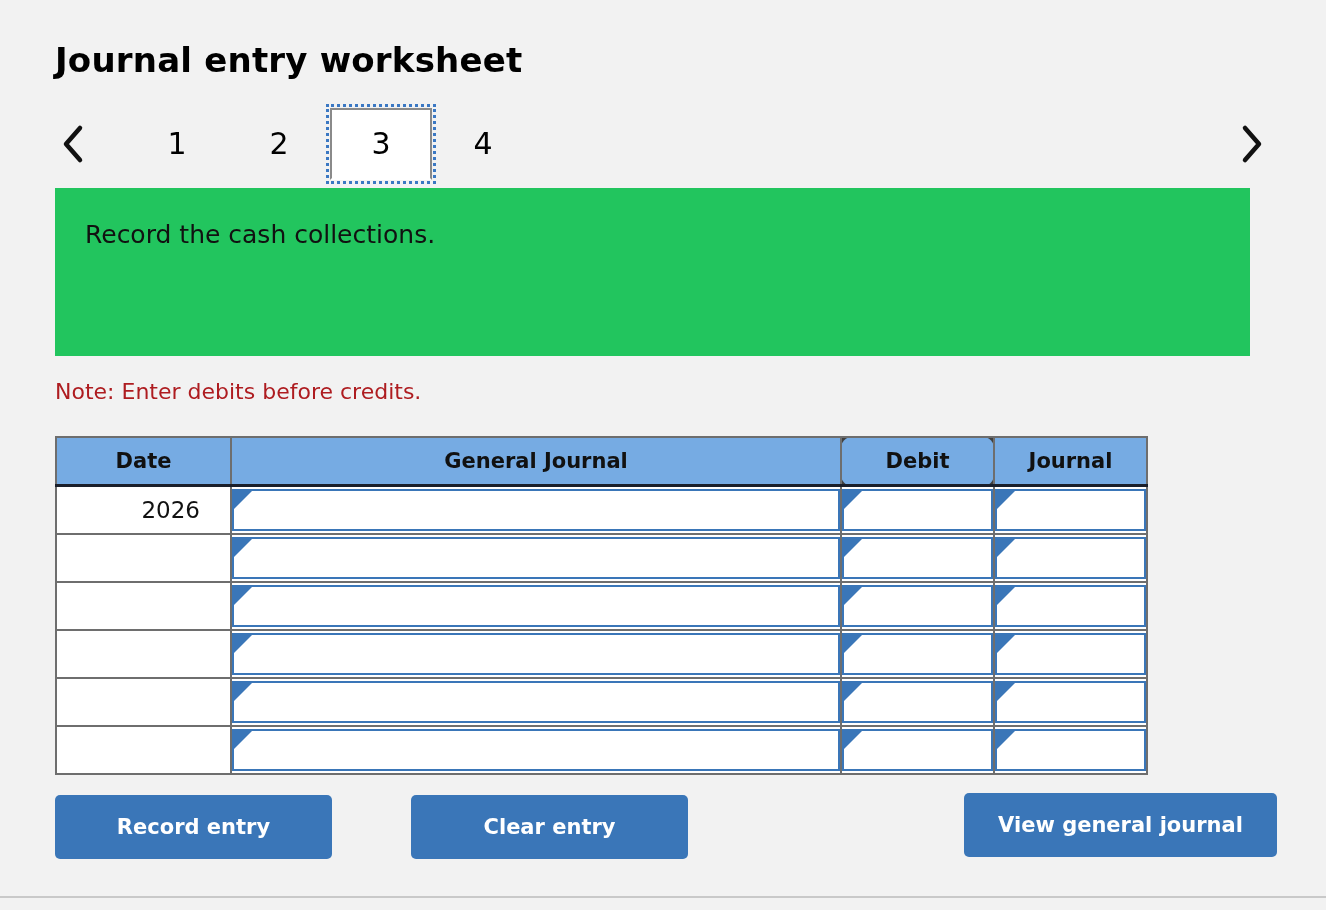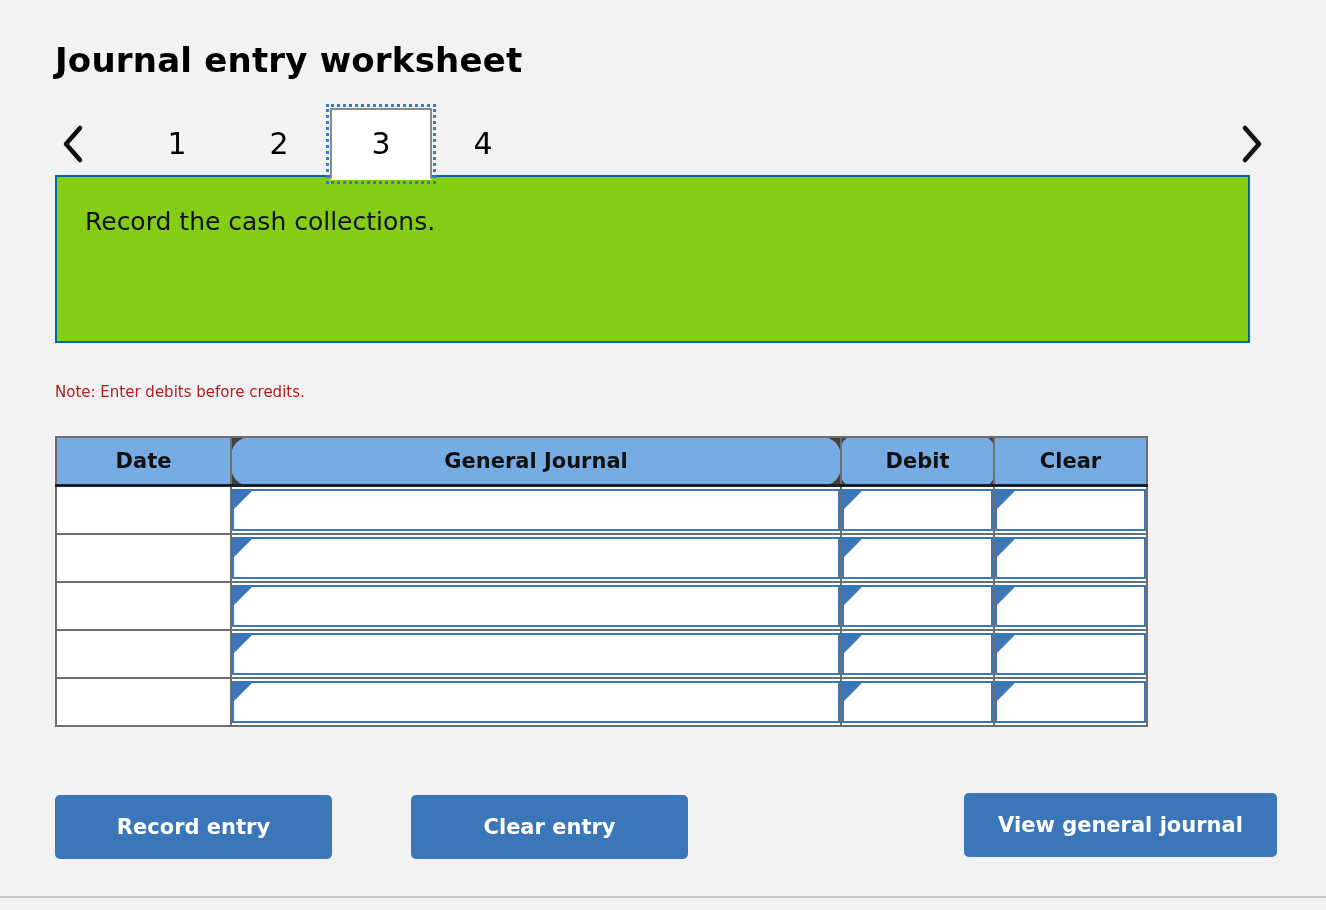--- a/index.html
+++ b/index.html
@@ -84,43 +84,43 @@
   }
   .tab-1 { left: 76px; }
   .tab-2 { left: 178px; }
   .tab-3 { left: 280px; }
   .tab-4 { left: 382px; }
 
   
   .instruction-panel {
     position: absolute;
     left: 55px;
-    top: 175px;
+    top: 188px;
     width: 1195px;
     height: 168px;
-    background: #84cc16;
-    border: 2px solid #0369a1;
+    background: #22c55e;
+    border: 2px solid #22c55e;
     box-sizing: border-box;
     z-index: 1;
   }
   .instruction-text {
     position: absolute;
     left: 28px;
     top: 28px;
     font-size: 25px;
     line-height: 34px;
     color: #111;
   }
 
   
   .note-text {
     position: absolute;
     left: 55px;
     top: 378px;
-    font-size: 15px;
+    font-size: 22px;
     line-height: 28px;
     color: #ae1c20;
   }
 
   
   .journal-table {
     position: absolute;
     left: 55px;
     top: 436px;
     width: 1083px;
@@ -140,21 +140,21 @@
     padding: 0;
   }
   .journal-table td {
     border: 2px solid #6e6e6e;
     height: 46px;
     padding: 0;
     vertical-align: middle;
     background: #ffffff;
   }
   .col-date    { width: 173px; }
-  .col-journal { width: 608px; border-radius: 19px; }
+  .col-journal { width: 608px; }
   .col-debit   { width: 151px; border-radius: 11px; }
   .col-credit  { width: 151px; }
 
   .date-cell {
     text-align: right;
     padding-right: 30px !important;
     font-size: 23px;
     color: #111;
     box-sizing: border-box;
   }
@@ -263,24 +263,36 @@
   </div>
 
   <div class="note-text">Note: Enter debits before credits.</div>
 
   <table class="journal-table">
     <thead>
       <tr>
         <th class="col-date">Date</th>
         <th class="col-journal">General Journal</th>
         <th class="col-debit">Debit</th>
-        <th class="col-credit">Clear</th>
+        <th class="col-credit">Journal</th>
       </tr>
     </thead>
     <tbody>
+      <tr>
+        <td class="date-cell">2026</td>
+        <td class="input-cell">
+          <span class="cell-input"></span>
+        </td>
+        <td class="input-cell">
+          <span class="cell-input"></span>
+        </td>
+        <td class="input-cell">
+          <span class="cell-input"></span>
+        </td>
+      </tr>
       <tr>
         <td class="date-cell"></td>
         <td class="input-cell">
           <span class="cell-input"></span>
         </td>
         <td class="input-cell">
           <span class="cell-input"></span>
         </td>
         <td class="input-cell">
           <span class="cell-input"></span>

